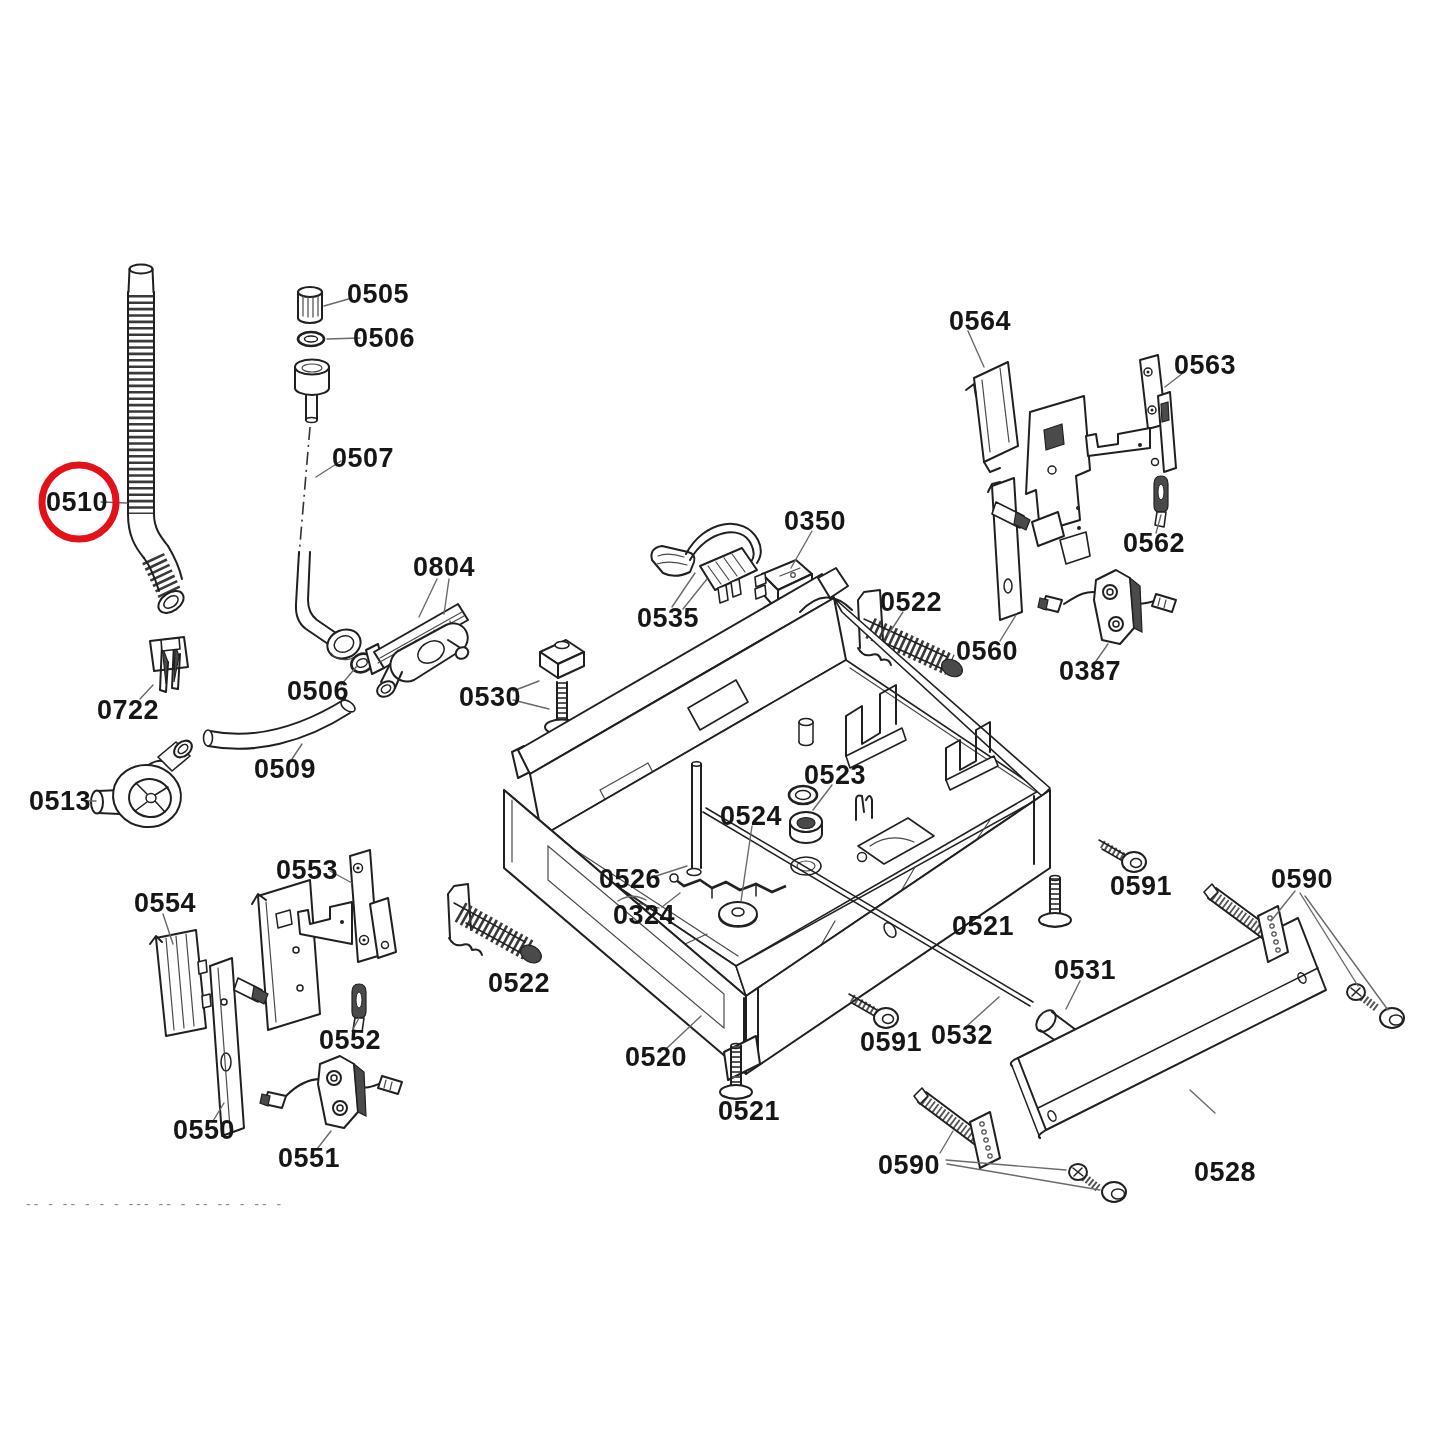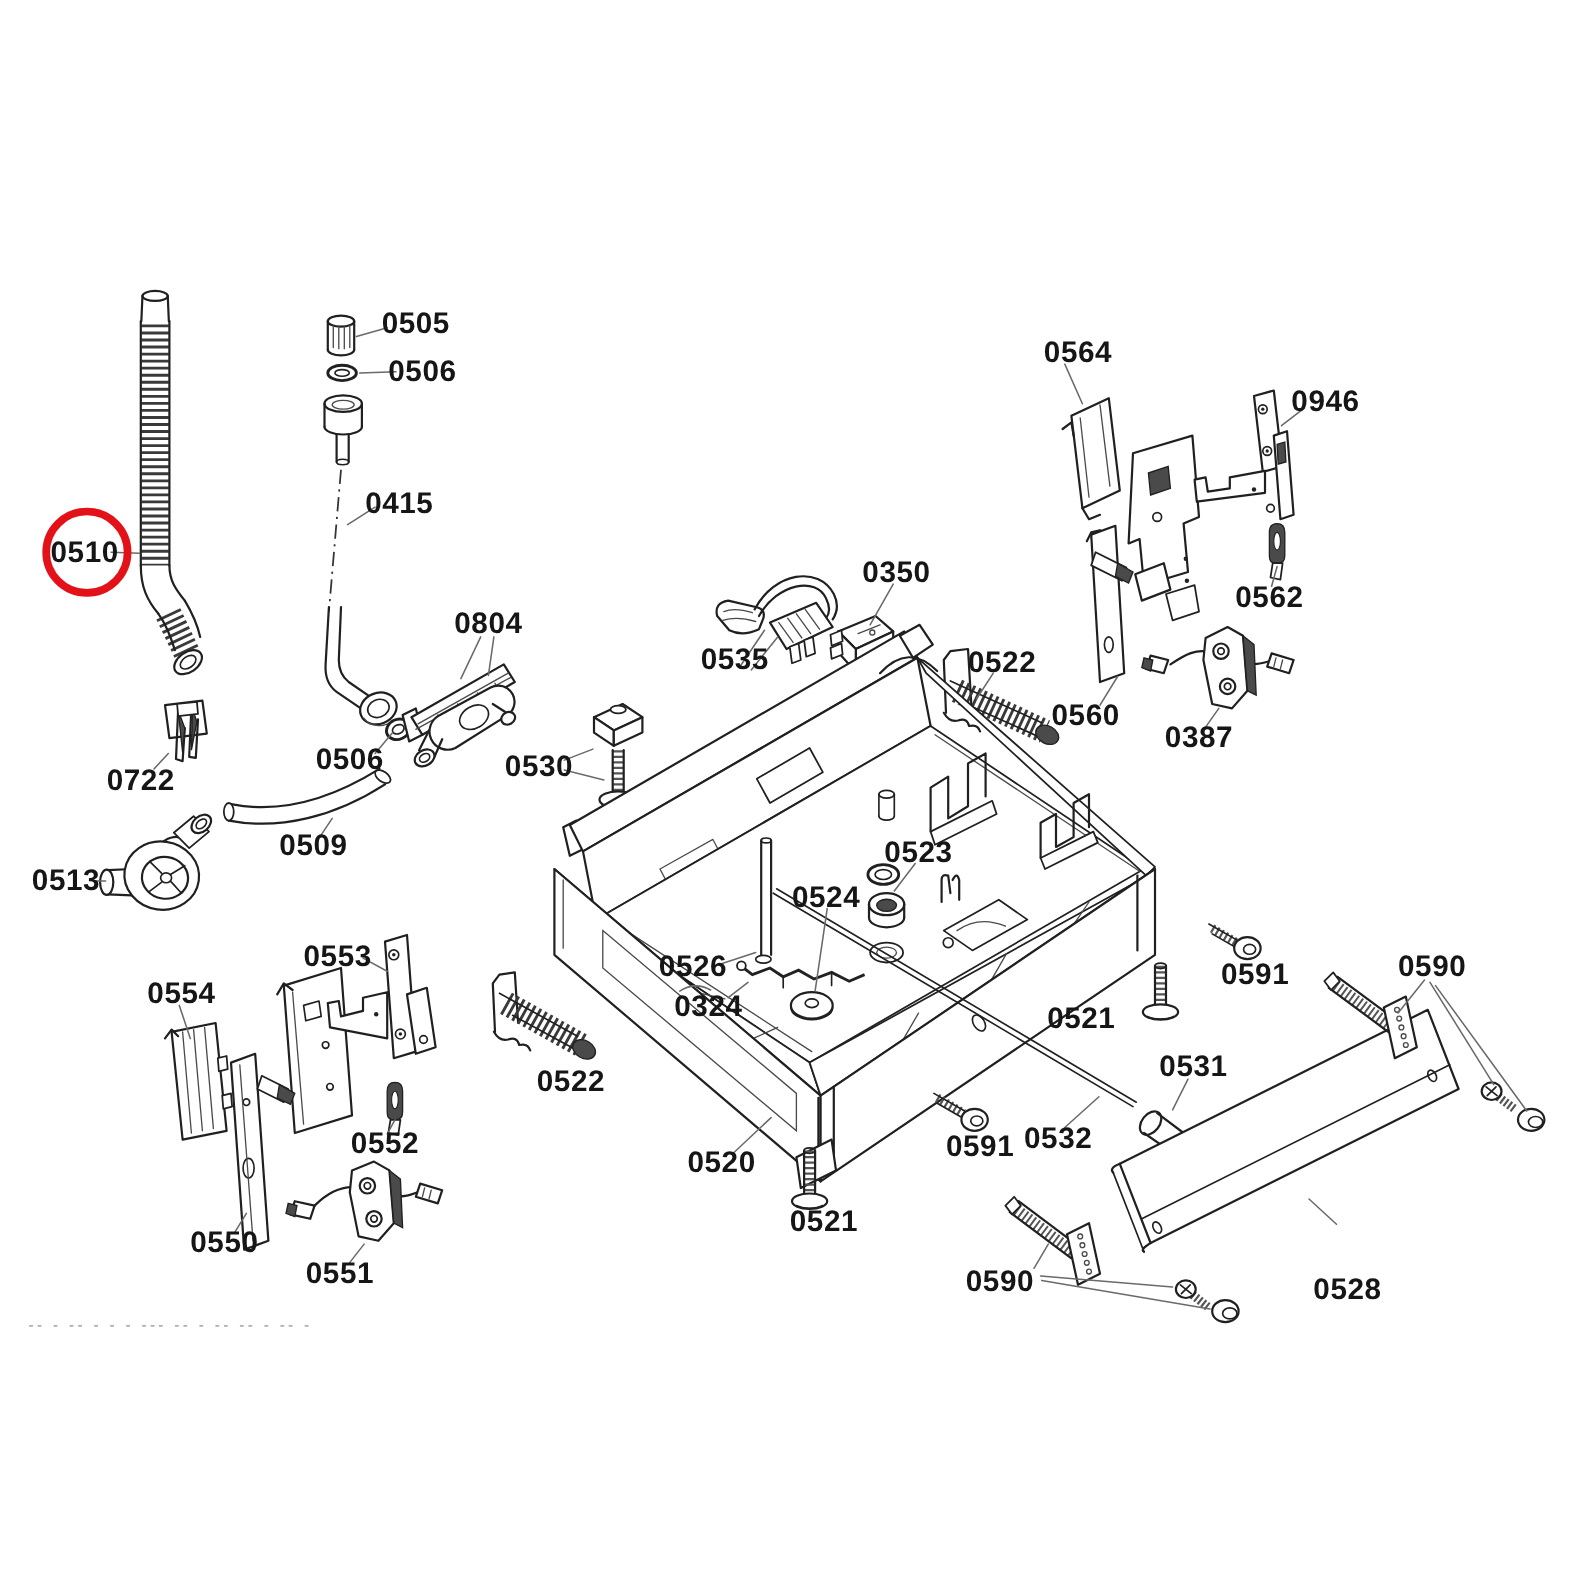--- a/index.html
+++ b/index.html
@@ -522,33 +522,33 @@
     <path class="ld" d="M946,1160 L1066,1170"></path>
     <path class="ld" d="M947,1164 L1100,1190"></path>
     <line class="ld" x1="101" y1="502" x2="127" y2="503"></line>
   </g>
 
   <circle class="hl" cx="79" cy="502" r="37" stroke="#e31219"></circle>
 </svg>
 
   <div class="lbl" style="left:378px;top:294px">0505</div>
   <div class="lbl" style="left:384px;top:338px">0506</div>
-  <div class="lbl" style="left:363px;top:458px">0415</div>
+  <div class="lbl" style="left:363px;top:458px">0507</div>
   <div class="lbl" style="left:77px;top:502px">0510</div>
   <div class="lbl" style="left:444px;top:567px">0804</div>
-  <div class="lbl" style="left:668px;top:600px">0535</div>
+  <div class="lbl" style="left:668px;top:618px">0535</div>
   <div class="lbl" style="left:815px;top:521px">0350</div>
   <div class="lbl" style="left:318px;top:691px">0506</div>
   <div class="lbl" style="left:128px;top:710px">0722</div>
   <div class="lbl" style="left:285px;top:769px">0509</div>
   <div class="lbl" style="left:60px;top:801px">0513</div>
   <div class="lbl" style="left:490px;top:697px">0530</div>
   <div class="lbl" style="left:911px;top:602px">0522</div>
   <div class="lbl" style="left:980px;top:321px">0564</div>
-  <div class="lbl" style="left:1205px;top:365px">0946</div>
+  <div class="lbl" style="left:1205px;top:365px">0563</div>
   <div class="lbl" style="left:1154px;top:543px">0562</div>
   <div class="lbl" style="left:987px;top:651px">0560</div>
   <div class="lbl" style="left:1090px;top:671px">0387</div>
   <div class="lbl" style="left:307px;top:870px">0553</div>
   <div class="lbl" style="left:165px;top:903px">0554</div>
   <div class="lbl" style="left:835px;top:775px">0523</div>
   <div class="lbl" style="left:751px;top:816px">0524</div>
   <div class="lbl" style="left:630px;top:879px">0526</div>
   <div class="lbl" style="left:644px;top:915px">0324</div>
   <div class="lbl" style="left:983px;top:926px">0521</div>

